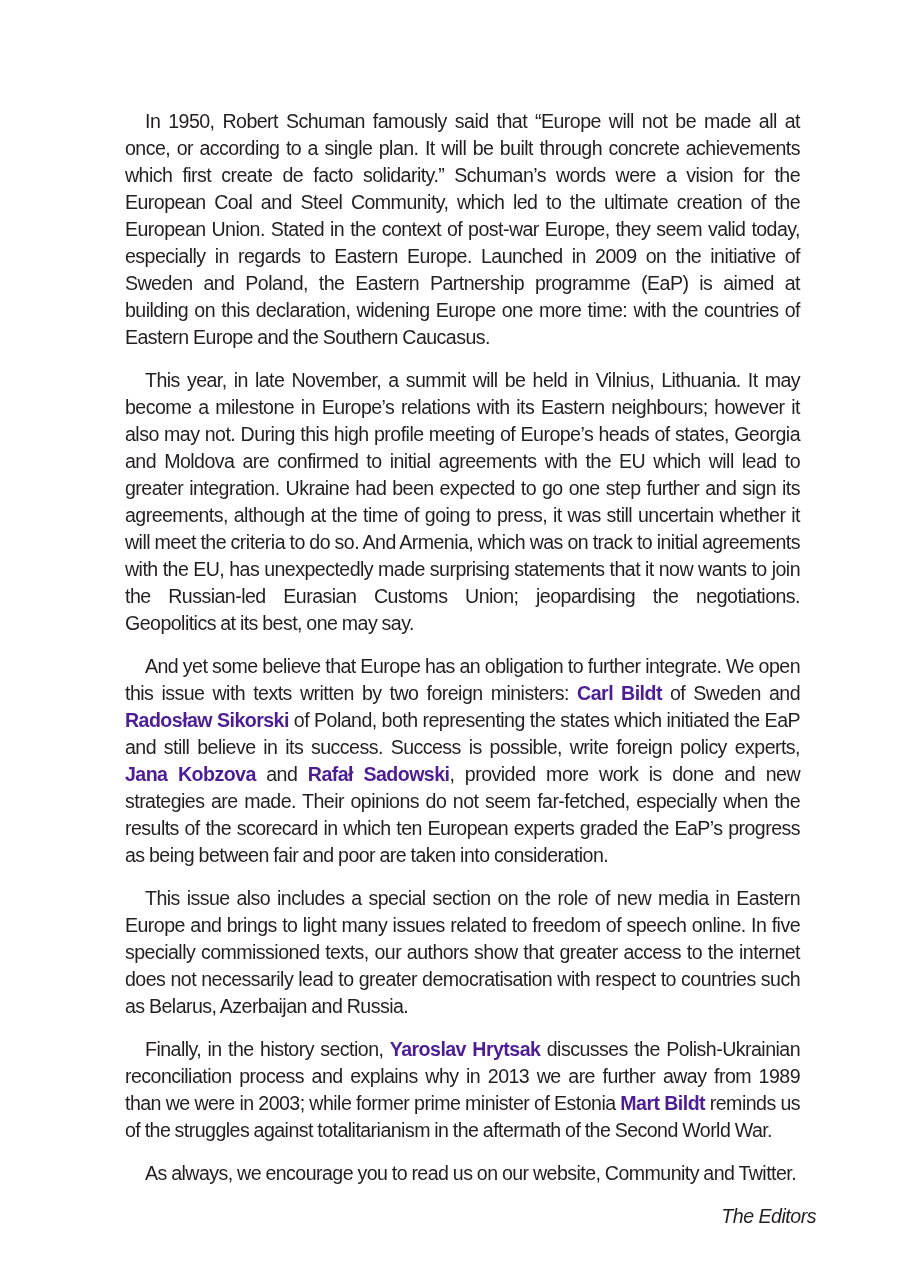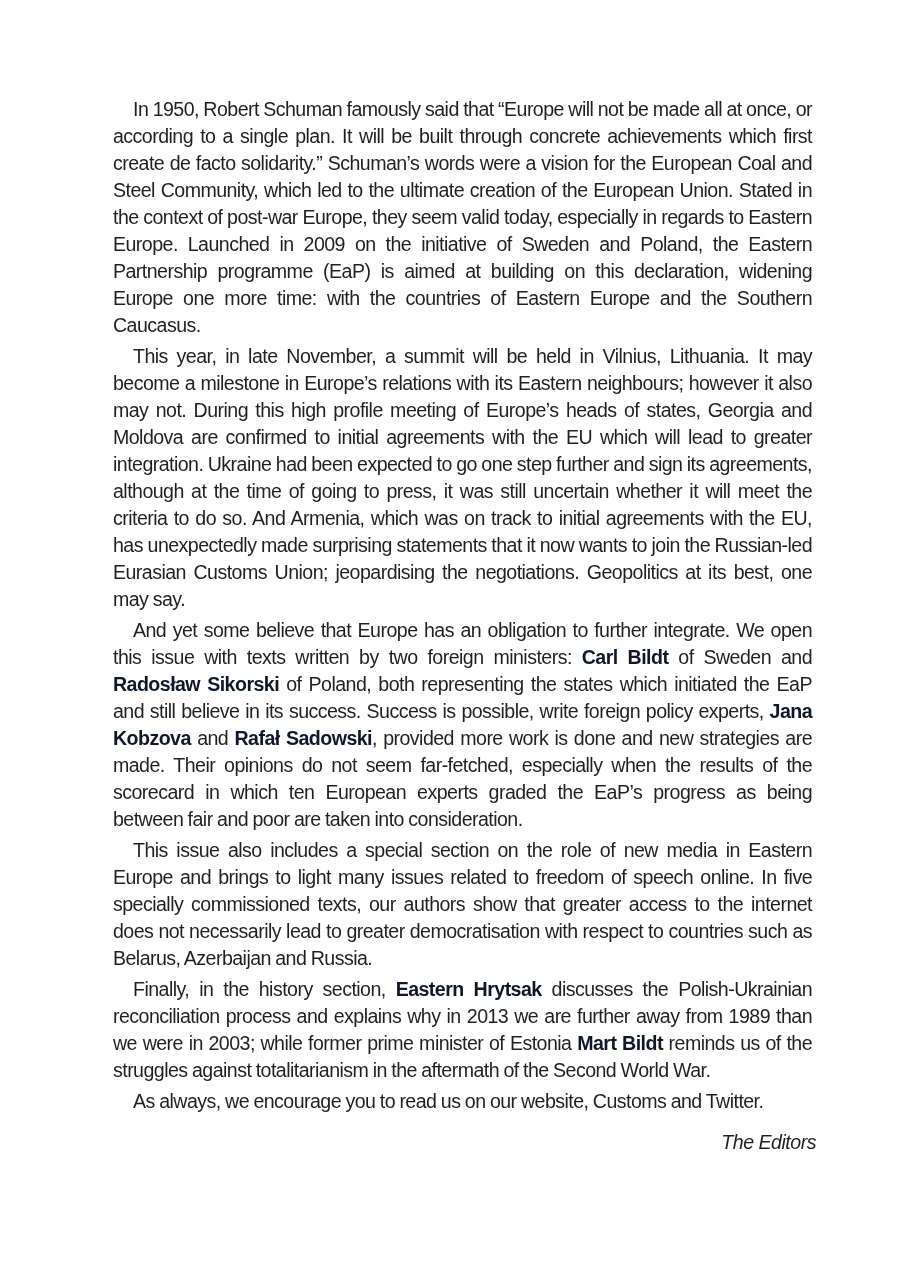--- a/index.html
+++ b/index.html
@@ -39,47 +39,47 @@
     }
     .salutation .rest {
       position: relative;
       top: 3px;
     }
     .para {
       font-size: 19.6px;
       line-height: 27px;
       text-align: justify;
       text-indent: 20px;
-      margin: 4px;
+      margin: 16px;
       letter-spacing: -0.55px;
       word-spacing: -0.5px;
       font-stretch: condensed;
       transform-origin: left top;
     }
     .para b {
       font-weight: bold;
-      color: #0f172a;
+      color: #4c1d95;
     }
     .signature {
       font-size: 19.6px;
       line-height: 27px;
       font-style: italic;
       text-align: right;
       margin-top: 14px;
       letter-spacing: -0.5px;
     }
   </style>
 </head>
 <body>
 
 <div class="page">
 
   <div id="paragraphs">
     <p class="para">In 1950, Robert Schuman famously said that “Europe will not be made all at once, or according to a single plan. It will be built through concrete achievements which first create de facto solidarity.” Schuman’s words were a vision for the European Coal and Steel Community, which led to the ultimate creation of the European Union. Stated in the context of post-war Europe, they seem valid today, especially in regards to Eastern Europe. Launched in 2009 on the initiative of Sweden and Poland, the Eastern Partnership programme (EaP) is aimed at building on this declaration, widening Europe one more time: with the countries of Eastern Europe and the Southern Caucasus.</p>
     <p class="para">This year, in late November, a summit will be held in Vilnius, Lithuania. It may become a milestone in Europe’s relations with its Eastern neighbours; however it also may not. During this high profile meeting of Europe’s heads of states, Georgia and Moldova are confirmed to initial agreements with the EU which will lead to greater integration. Ukraine had been expected to go one step further and sign its agreements, although at the time of going to press, it was still uncertain whether it will meet the criteria to do so. And Armenia, which was on track to initial agreements with the EU, has unexpectedly made surprising statements that it now wants to join the Russian-led Eurasian Customs Union; jeopardising the negotiations. Geopolitics at its best, one may say.</p>
     <p class="para">And yet some believe that Europe has an obligation to further integrate. We open this issue with texts written by two foreign ministers: <b>Carl Bildt</b> of Sweden and <b>Radosław Sikorski</b> of Poland, both representing the states which initiated the EaP and still believe in its success. Success is possible, write foreign policy experts, <b>Jana Kobzova</b> and <b>Rafał Sadowski</b>, provided more work is done and new strategies are made. Their opinions do not seem far-fetched, especially when the results of the scorecard in which ten European experts graded the EaP’s progress as being between fair and poor are taken into consideration.</p>
     <p class="para">This issue also includes a special section on the role of new media in Eastern Europe and brings to light many issues related to freedom of speech online. In five specially commissioned texts, our authors show that greater access to the internet does not necessarily lead to greater democratisation with respect to countries such as Belarus, Azerbaijan and Russia.</p>
-    <p class="para">Finally, in the history section, <b>Eastern Hrytsak</b> discusses the Polish-Ukrainian reconciliation process and explains why in 2013 we are further away from 1989 than we were in 2003; while former prime minister of Estonia <b>Mart Bildt</b> reminds us of the struggles against totalitarianism in the aftermath of the Second World War.</p>
-    <p class="para">As always, we encourage you to read us on our website, Customs and Twitter.</p>
+    <p class="para">Finally, in the history section, <b>Yaroslav Hrytsak</b> discusses the Polish-Ukrainian reconciliation process and explains why in 2013 we are further away from 1989 than we were in 2003; while former prime minister of Estonia <b>Mart Bildt</b> reminds us of the struggles against totalitarianism in the aftermath of the Second World War.</p>
+    <p class="para">As always, we encourage you to read us on our website, Community and Twitter.</p>
   </div>
 
   <div class="signature">The Editors</div>
 </div>
 
 </body></html>

